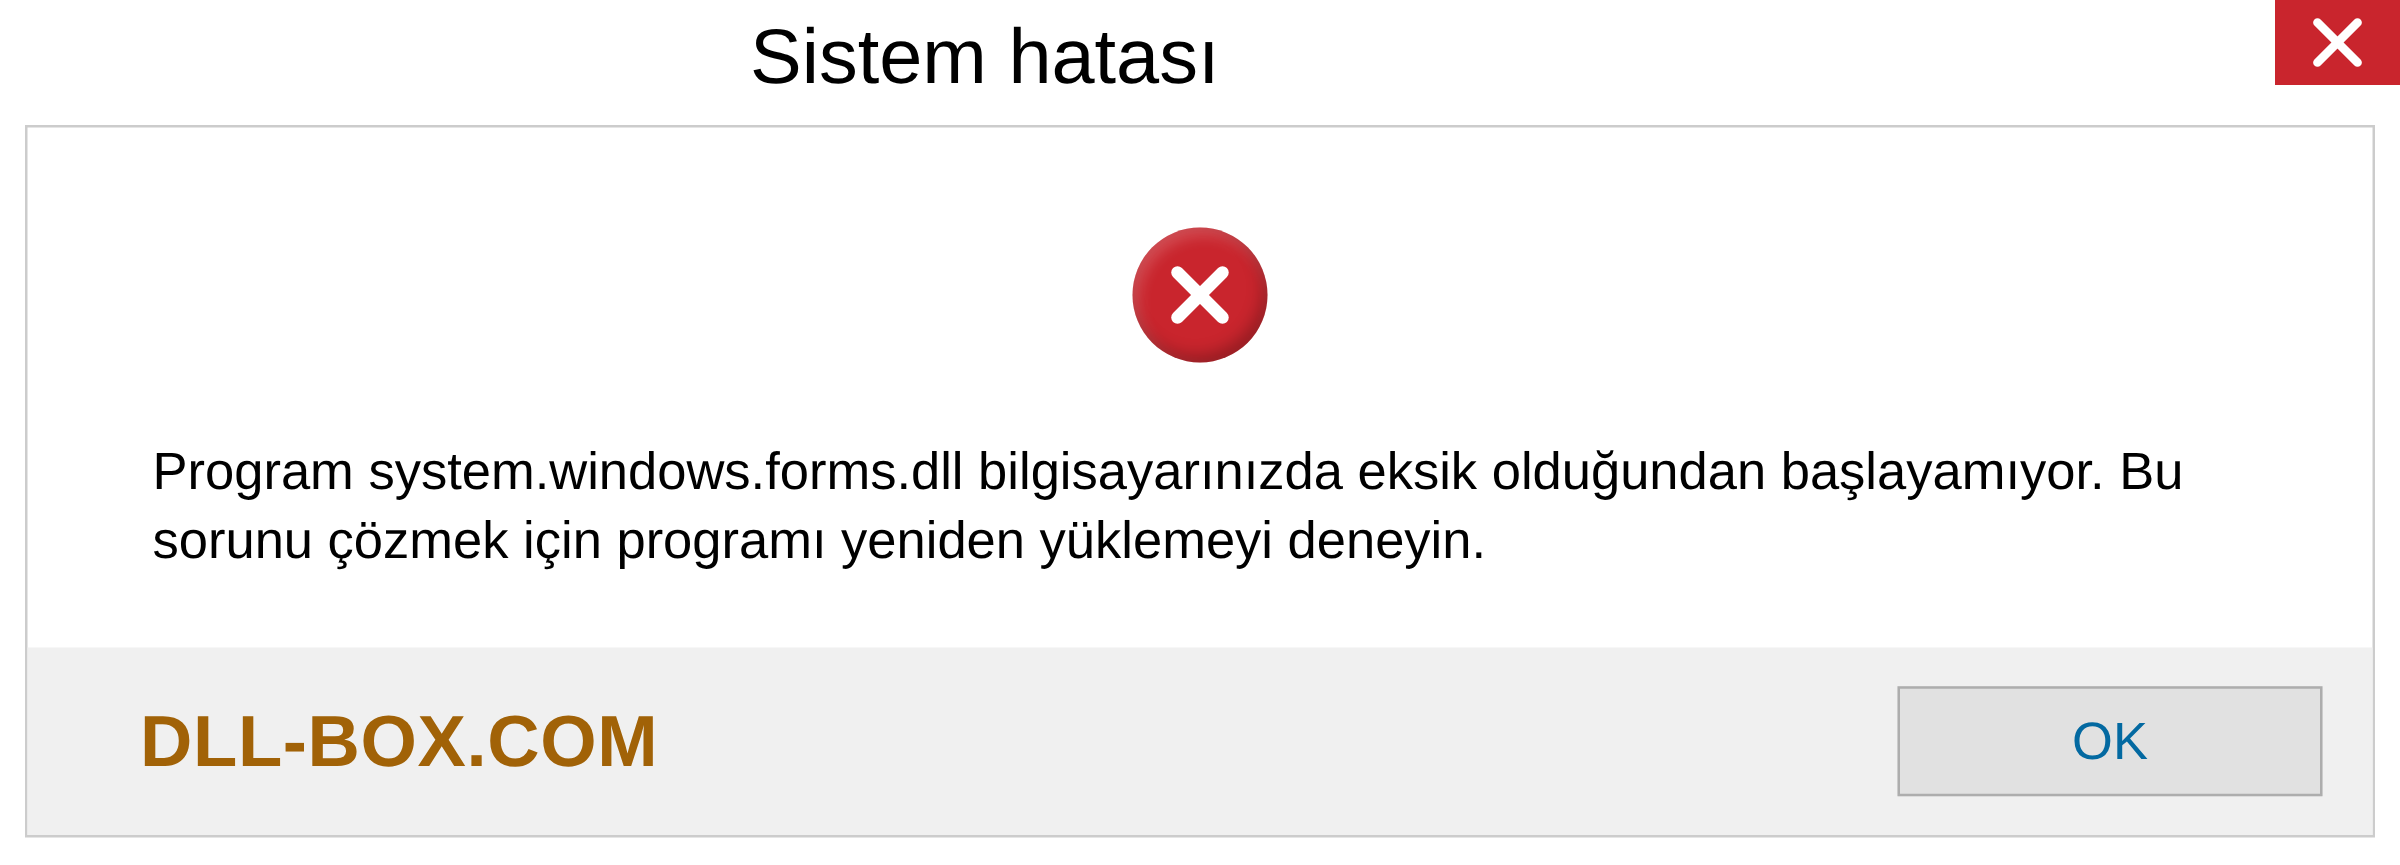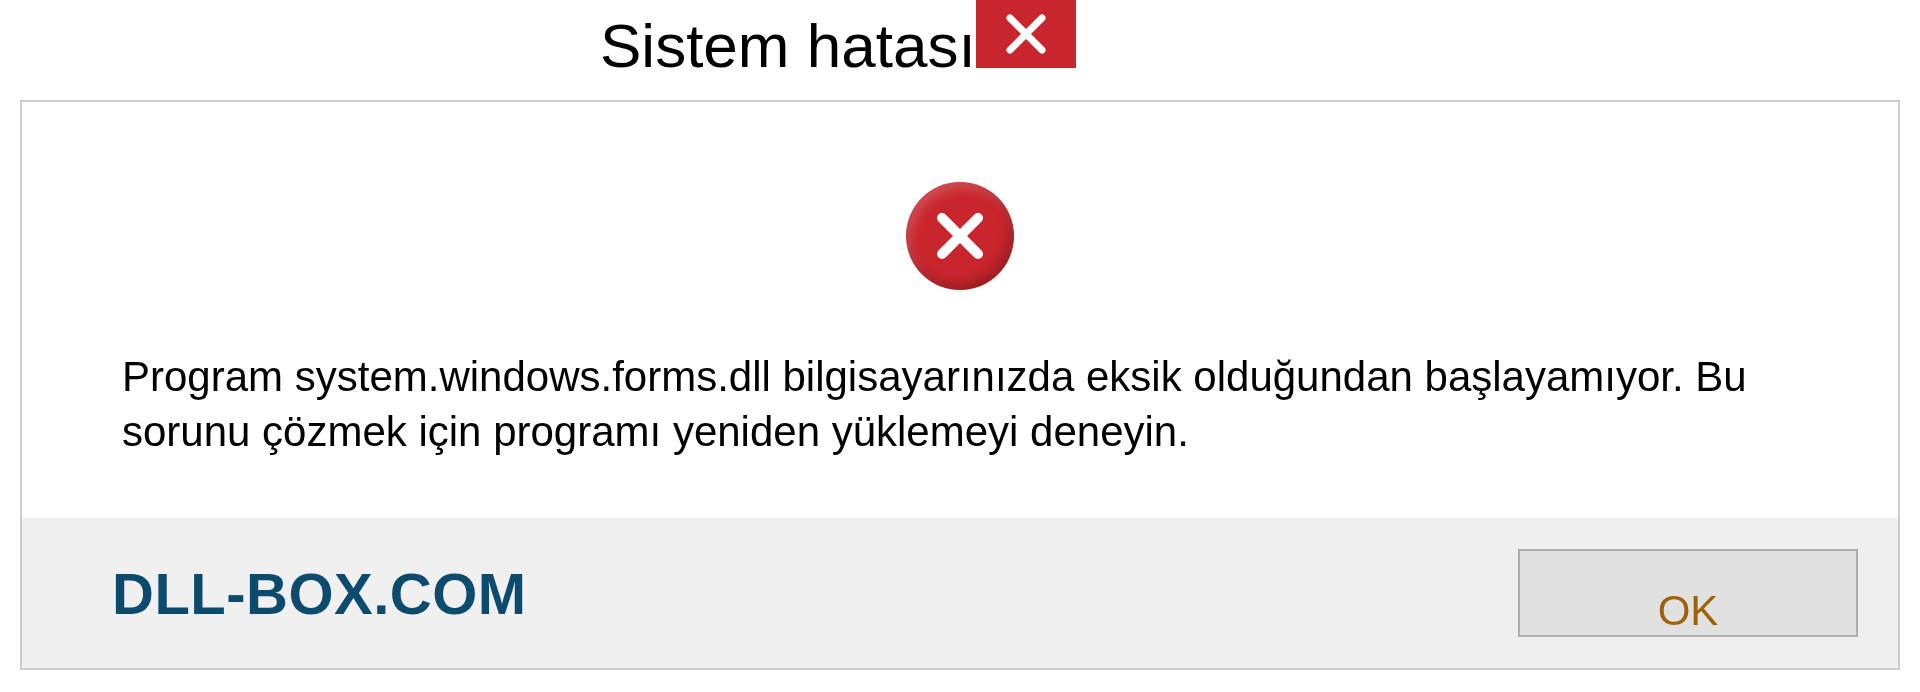--- a/index.html
+++ b/index.html
@@ -10,20 +10,21 @@
     body {
       font-family: "Segoe UI", Tahoma, Arial, sans-serif;
       background: #ffffff;
       width: 1920px;
       height: 692px;
       position: relative;
     }
     .titlebar {
       display: flex;
       align-items: flex-start;
+      justify-content: space-between;
       height: 90px;
       padding-left: 600px;
       padding-right: 0;
     }
     .title-text {
       font-size: 62px;
       font-weight: 400;
       color: #000000;
       padding-top: 10px;
     }
@@ -83,33 +84,33 @@
       height: 150px;
       background: #f0f0f0;
       display: flex;
       align-items: center;
       justify-content: space-between;
       padding: 0 40px 0 90px;
     }
     .watermark {
       font-size: 58px;
       font-weight: 800;
-      color: #0c4a6e;
+      color: #a16207;
       letter-spacing: 0.5px;
       font-family: Arial, sans-serif;
     }
     .ok-btn {
       width: 340px;
       height: 88px;
       background: #e1e1e1;
       border: 2px solid #adadad;
       font-size: 42px;
-      color: #a16207;
+      color: #0369a1;
       display: flex;
-      align-items: flex-end;
+      align-items: center;
       justify-content: center;
       cursor: pointer;
       font-family: "Segoe UI", Tahoma, Arial, sans-serif;
     }
   </style>
 </head>
 <body>
 
 <div class="titlebar">
   <div class="title-text">Sistem hatası</div>

